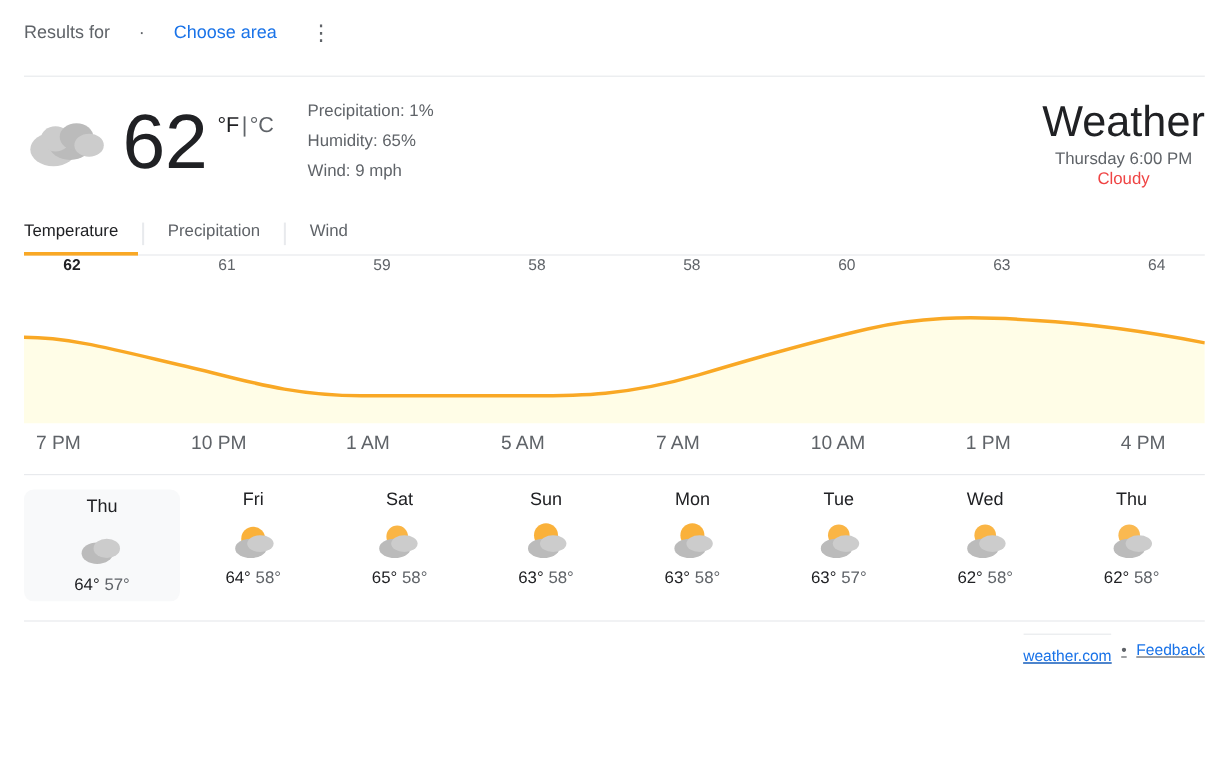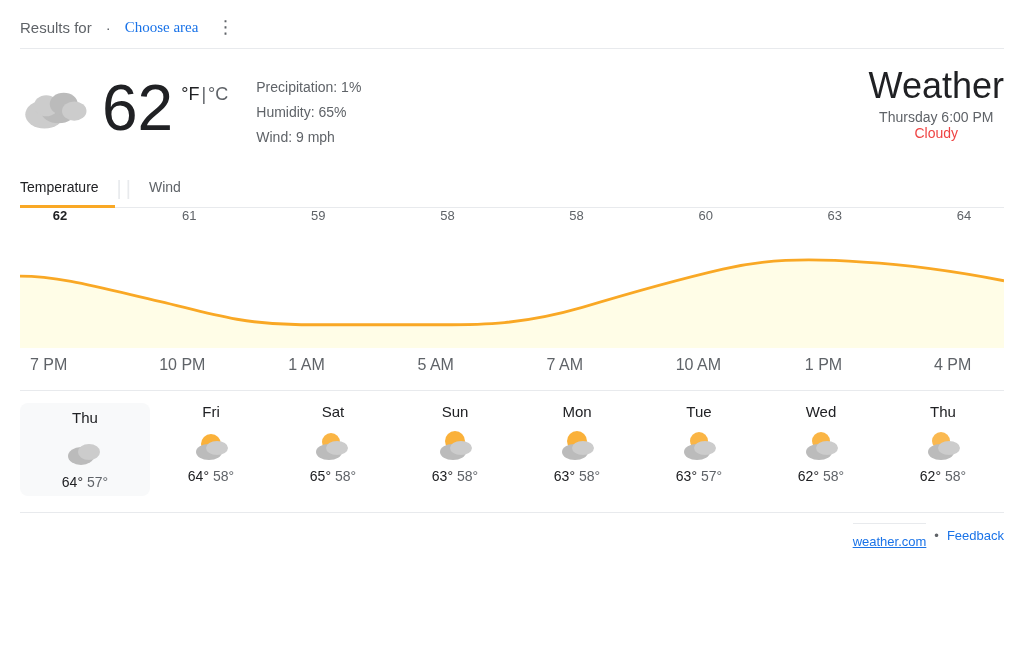--- a/index.html
+++ b/index.html
@@ -9,30 +9,30 @@
       color: #202124;
       width: 1024px;
       min-height: 646px;
       padding: 16px 20px;
     }
 
     
     .header {
       display: flex;
       align-items: center;
-      gap: 10px;
+      gap: 20px;
       font-size: 15px;
       color: #5f6368;
       margin-bottom: 16px;
-      padding-bottom: 10px;
+      padding-bottom: 25px;
       border-bottom: 1px solid #e8eaed;
     }
     .header .results-text { color: #5f6368; }
     .header .dot { color: #5f6368; margin: 0 4px; }
-    .header .choose-area { color: #1a73e8; text-decoration: none; cursor: pointer; font-family: Liberation Serif, serif; }
+    .header .choose-area { color: #1a73e8; text-decoration: none; cursor: pointer; }
     .header .menu-dots { color: #5f6368; font-size: 18px; cursor: pointer; margin-left: 8px; letter-spacing: 1px; }
 
     
     .weather-main {
       display: flex;
       align-items: flex-start;
       justify-content: space-between;
       margin-bottom: 20px;
     }
     .weather-left {
@@ -60,21 +60,21 @@
       font-size: 18px;
       color: #5f6368;
       display: flex;
       gap: 2px;
     }
     .temp-units .f { color: #202124; font-weight: 500; }
     .temp-units .sep { color: #5f6368; }
     .temp-units .c { color: #5f6368; }
     .weather-details {
       margin-left: 16px;
-      margin-top: 10px;
+      margin-top: 0;
       font-size: 14px;
       color: #5f6368;
       line-height: 1.8;
     }
     .weather-right {
       text-align: center;
     }
     .weather-right .weather-title {
       font-size: 36px;
       font-weight: 400;
@@ -210,20 +210,21 @@
     
     .footer {
       border-top: 1px solid #e8eaed;
       padding-top: 10px;
       display: flex;
       justify-content: flex-end;
       align-items: center;
       gap: 8px;
       font-size: 13px;
       color: #5f6368;
+      text-decoration: underline;
     }
     .footer a { color: #1a73e8; text-decoration: underline; cursor: pointer; }
     .footer .bullet { color: #5f6368; }
     .footer .feedback-link { color: #1a73e8; text-decoration: none; cursor: pointer; }
   </style>
 </head>
 <body>
 
 <div class="header">
   <span class="results-text">Results for</span>
@@ -259,20 +260,21 @@
   <div class="weather-right">
     <div class="weather-title">Weather</div>
     <div class="weather-datetime">Thursday 6:00 PM</div>
     <div class="weather-condition">Cloudy</div>
   </div>
 </div>
 
 <div class="tabs">
   <div class="tab active">Temperature</div>
   <span class="tab-divider">|</span>
+  <div class="tab">Precipitation</div>
   <span class="tab-divider">|</span>
   <div class="tab">Wind</div>
 </div>
 
 <div class="chart-container">
 
   <div class="chart-labels-top">
     <span class="chart-label-val bold-label">62</span>
     <span class="chart-label-val">61</span>
     <span class="chart-label-val">59</span>

